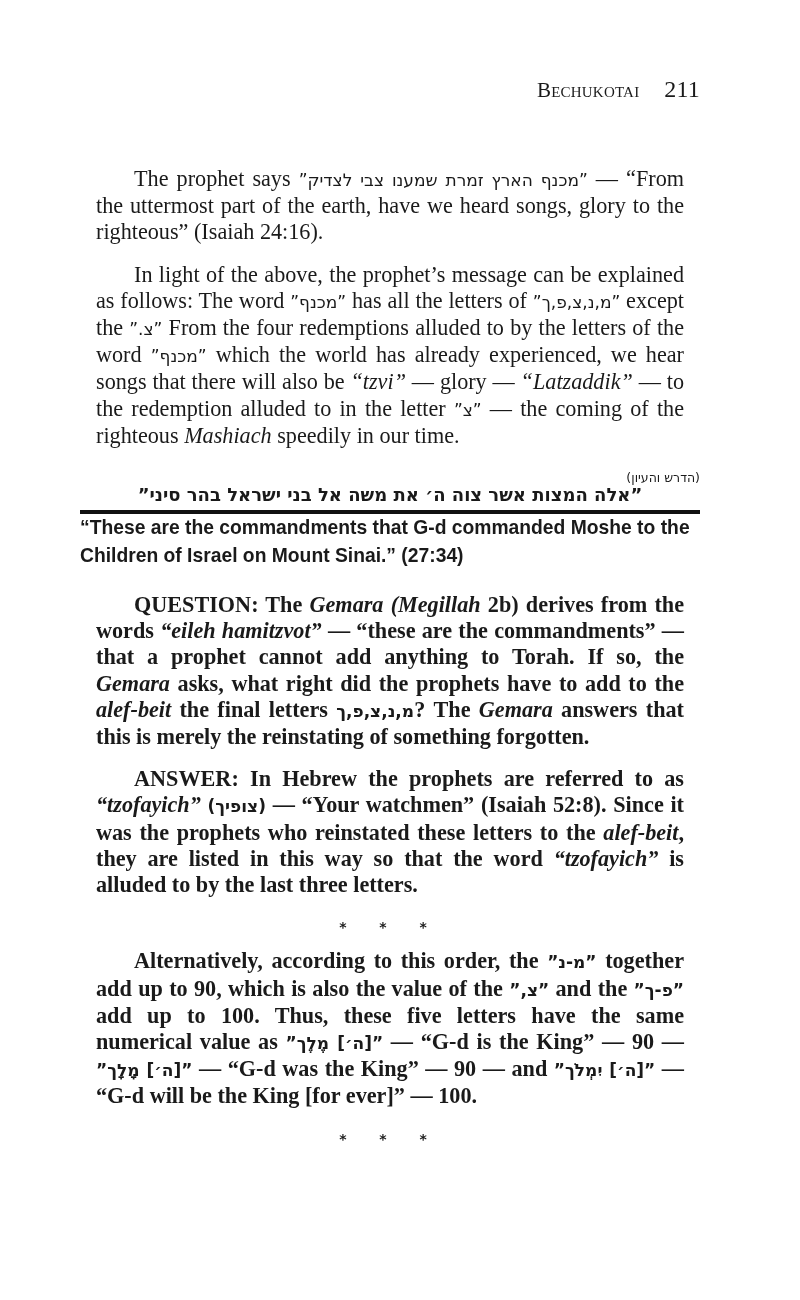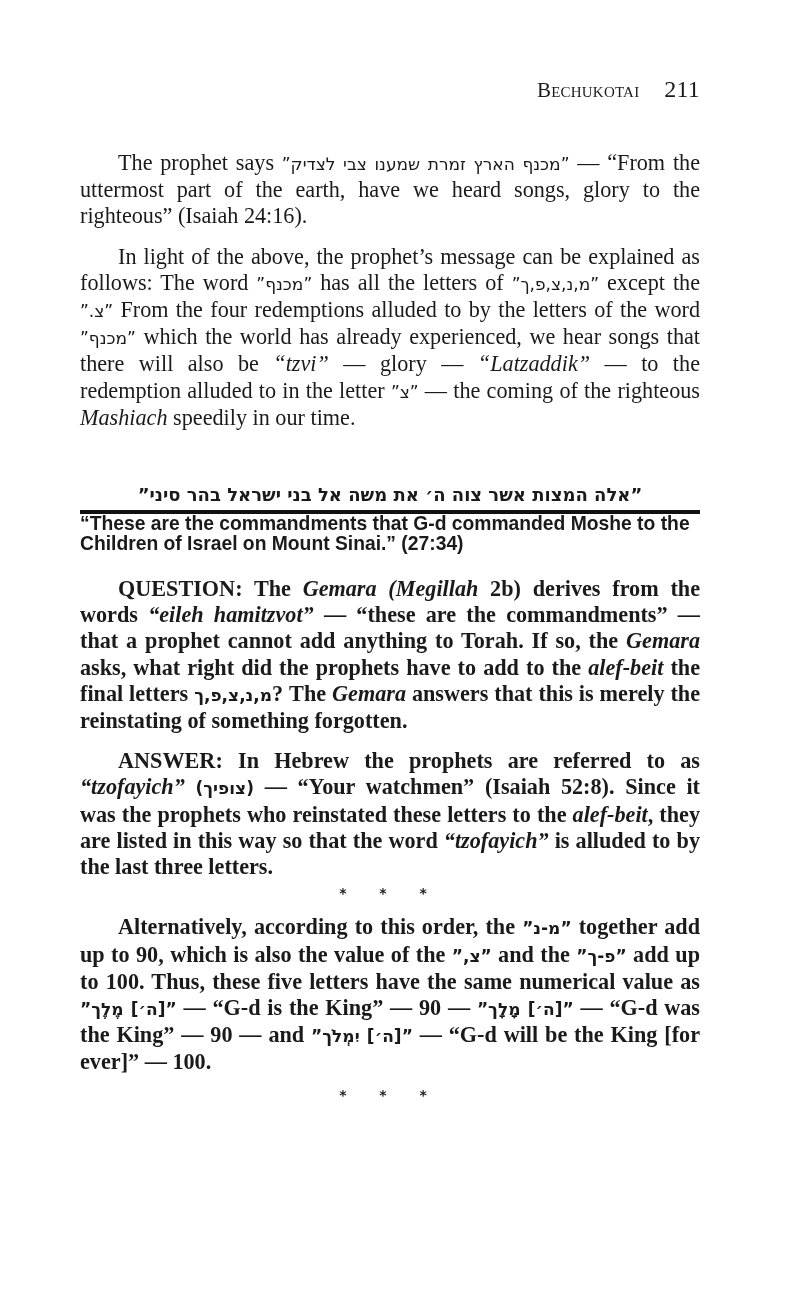--- a/index.html
+++ b/index.html
@@ -2,42 +2,43 @@
 <html><head>
 <meta charset="utf-8">
 <style>
   html, body { margin: 0; padding: 0; background: #ffffff; }
   body { width: 800px; height: 1300px; position: relative; overflow: hidden; color: #1a1a1a; }
   .page { position: absolute; left: 80px; top: 0; width: 620px; font-family: "Liberation Serif", "DejaVu Serif", serif; }
   .running-head { position: absolute; right: 0; top: 76px; font-size: 19px; letter-spacing: 0.2px; }
   .running-head .title { font-variant: small-caps; font-size: 21px; }
   .running-head .num { font-weight: normal; margin-left: 20px; font-size: 24px; }
   .body-text { position: absolute; left: 0; width: 620px; font-size: 22.2px; line-height: 26.2px; text-align: justify; }
-  .body-text p { margin: 0; text-indent: 38px; }
+  .body-text p { margin: 16px; text-indent: 38px; }
   .he { font-family: "DejaVu Sans", sans-serif; font-size: 17px; unicode-bidi: isolate; direction: rtl; }
   .src { text-align: right; font-family: "DejaVu Sans", sans-serif; font-size: 12.5px; direction: rtl; margin-top: 2px; }
   .stars { text-align: center; font-family: "DejaVu Sans", sans-serif; font-size: 14px; letter-spacing: 14px; }
   .heb-head { position: absolute; left: 0; top: 484px; width: 620px; text-align: center; direction: rtl; font-family: "DejaVu Sans", sans-serif; font-weight: bold; font-size: 18px; }
   .rule { position: absolute; left: 0; top: 510px; width: 620px; height: 4px; background: #111; }
-  .eng-head { position: absolute; left: 0; top: 514px; width: 620px; font-family: "Liberation Sans", sans-serif; font-weight: bold; font-size: 19.3px; line-height: 20px; }
+  .eng-head { position: absolute; left: 0; top: 514px; width: 620px; font-family: "Liberation Sans", sans-serif; font-weight: bold; font-size: 19.3px; line-height: 28px; }
   i { font-style: italic; }
 </style>
 </head>
 <body>
 
 <div class="page">
 
   <div class="running-head">
     <span class="title">Bechukotai</span>
     <span class="num">211</span>
   </div>
 
   <div class="body-text" style="top:150px;">
     <p><span>The prophet says </span><span class="he">”מכנף הארץ זמרת שמענו צבי לצדיק”</span><span> — “From the uttermost part of the earth, have we heard songs, glory to the righteous” (Isaiah 24:16).</span></p>
     <p style="margin-top:14px;"><span>In light of the above, the prophet’s message can be explained as follows: The word </span><span class="he">”מכנף”</span><span> has all the letters of </span><span class="he">”מ,נ,צ,פ,ך”</span><span> except the </span><span class="he">”צ.”</span><span> From the four redemptions alluded to by the letters of the word </span><span class="he">”מכנף”</span><span> which the world has already experienced, we hear songs that there will also be </span><i>“tzvi”</i><span> — glory — </span><i>“Latzaddik”</i><span> — to the redemption alluded to in the letter </span><span class="he">”צ”</span><span> — the coming of the righteous </span><i>Mashiach</i><span> speedily in our time.</span></p>
+    <div class="src">(הדרש והעיון)</div>
   </div>
 
   <div class="heb-head">”אלה המצות אשר צוה ה׳ את משה אל בני ישראל בהר סיני”</div>
   <div class="rule"></div>
   <div class="eng-head">“These are the commandments that G-d commanded Moshe to the Children of Israel on Mount Sinai.” (27:34)</div>
 
   <div class="body-text" style="top:576px;font-weight:bold;">
     <p><span>QUESTION: The </span><i>Gemara (Megillah</i><span> 2b) derives from the words </span><i>“eileh hamitzvot”</i><span> — “these are the commandments” — that a prophet cannot add anything to Torah. If so, the </span><i>Gemara</i><span> asks, what right did the prophets have to add to the </span><i>alef-beit</i><span> the final letters </span><span class="he">מ,נ,צ,פ,ך</span><span>? The </span><i>Gemara</i><span> answers that this is merely the reinstating of something forgotten.</span></p>
     <p style="margin-top:14px;"><span>ANSWER: In Hebrew the prophets are referred to as </span><i>“tzofayich”</i><span> </span><span class="he">(צופיך)</span><span> — “Your watchmen” (Isaiah 52:8). Since it was the prophets who reinstated these letters to the </span><i>alef-beit</i><span>, they are listed in this way so that the word </span><i>“tzofayich”</i><span> is alluded to by the last three letters.</span></p>
     <div class="stars">* * *</div>

